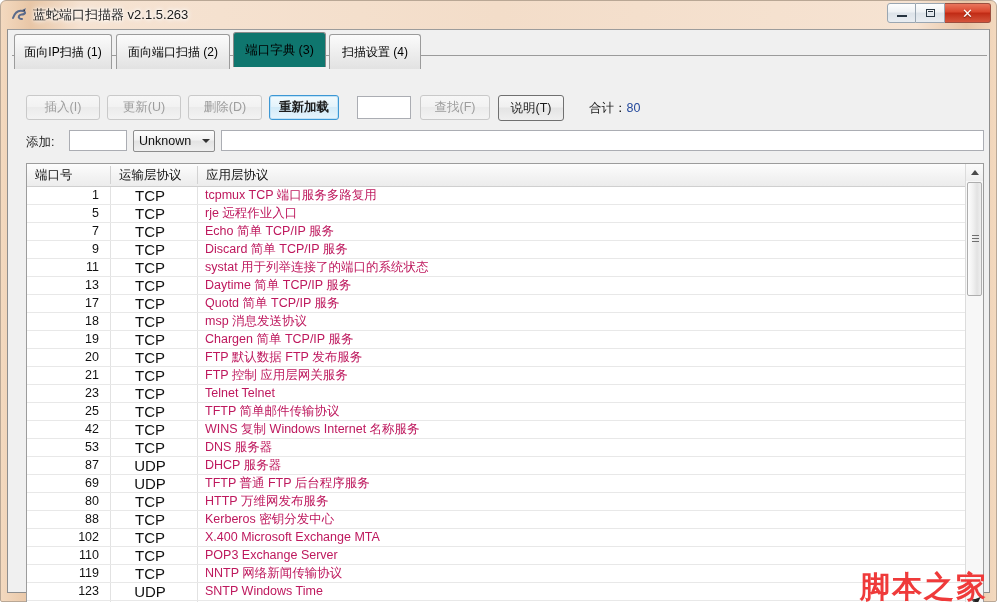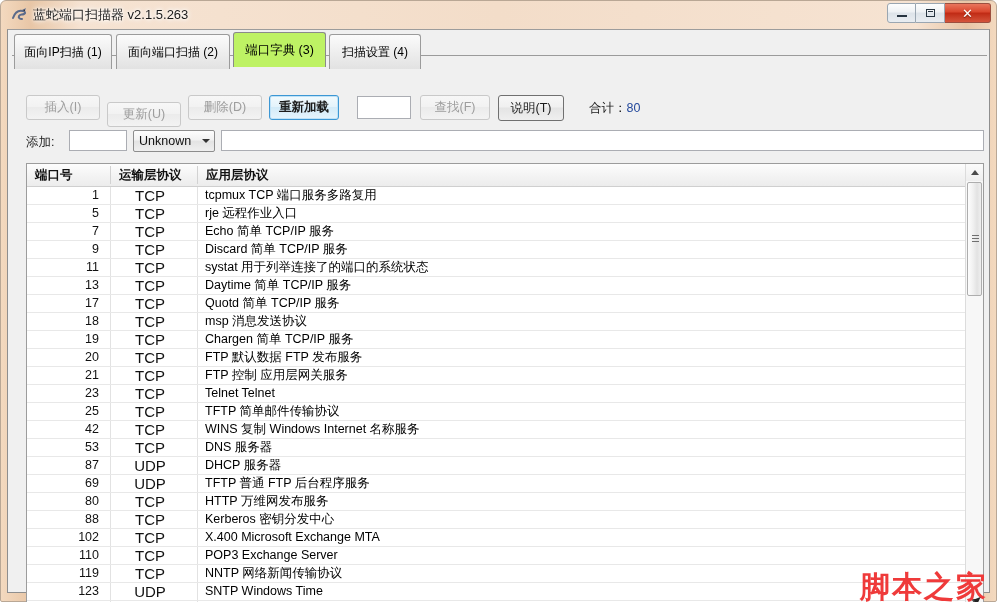--- a/index.html
+++ b/index.html
@@ -65,21 +65,21 @@
     position:absolute;top:2px;height:20px;box-sizing:border-box;
     background:linear-gradient(to bottom,#fbfbfb 0%,#ededed 55%,#e2e2e2 100%);
     border:1px solid #9b9b9b;border-bottom:none;
     border-radius:3px 3px 0 0;
     font-size:12px;color:#000;
     display:flex;align-items:center;justify-content:center;
     padding:17px 6px;white-space:nowrap;
   }
   .tab.active{
     top:0px;height:17px;
-    background:#bef264;
+    background:#0f766e;
     border-color:#8a8a8a;
     z-index:3;
     font-size:12.5px;
   }
   #tabline{
     position:absolute;left:4px;top:23px;width:975px;height:1px;background:#9b9b9b;
   }
   
   .btn{
     position:absolute;box-sizing:border-box;
@@ -125,39 +125,38 @@
   #grid{
     position:absolute;left:18px;top:133px;width:958px;height:448px;
     box-sizing:border-box;
     background:#ffffff;border:1px solid #9c9c9c;
     overflow:hidden;
   }
   #gridhead{
     position:absolute;left:0;top:0;width:958px;height:22px;
     background:linear-gradient(to bottom,#fdfdfd 0%,#f4f4f4 50%,#ececec 100%);
     border-bottom:1px solid #cfcfcf;
-    font-weight:bold;
   }
   .hcell{
     position:absolute;top:0;height:22px;line-height:22px;
     font-size:12.5px;color:#111;padding-left:8px;box-sizing:border-box;
     white-space:nowrap;
   }
   .hsep{position:absolute;top:2px;width:1px;height:18px;background:#d2d2d2;}
   #gridbody{
     position:absolute;left:0;top:23px;width:940px;height:424px;overflow:hidden;
   }
   .vline{position:absolute;top:0;width:1px;background:#e2e2e2;}
   .row{
     position:relative;height:18px;box-sizing:border-box;
     border-bottom:1px solid #e8e8e8;
   }
   .c-port{position:absolute;left:0;width:72px;text-align:right;height:18px;line-height:17px;font-size:12.5px;color:#111;}
   .c-proto{position:absolute;left:83px;width:80px;text-align:center;height:18px;line-height:17px;font-size:15px;color:#111;}
-  .c-app{position:absolute;left:178px;right:2px;height:18px;line-height:17px;font-size:12.5px;color:#000000;white-space:nowrap;overflow:hidden;}
+  .c-app{position:absolute;left:178px;right:2px;height:18px;line-height:17px;font-size:12.5px;color:#be185d;white-space:nowrap;overflow:hidden;}
   
   #vsb{
     position:absolute;right:0;top:0;width:17px;height:446px;
     background:#f7f7f7;border-left:1px solid #dcdcdc;
   }
   .sbbtn{
     position:absolute;left:0;width:17px;height:17px;
     background:linear-gradient(to bottom,#fbfbfb,#eeeeee);
     display:flex;align-items:center;justify-content:center;
   }
@@ -232,21 +231,21 @@
         <span>端口字典 (3)</span>
       </div>
       <div class="tab" style="left:321px;width:92px;">
         <span>扫描设置 (4)</span>
       </div>
     </div>
 
     <div class="btn disabled" style="left:18px;top:65px;width:74px;height:25px;">
       <span>插入(I)</span>
     </div>
-    <div class="btn disabled" style="left:99px;top:65px;width:74px;height:25px;margin-top:7px;">
+    <div class="btn disabled" style="left:99px;top:65px;width:74px;height:25px;">
       <span>更新(U)</span>
     </div>
     <div class="btn disabled" style="left:180px;top:65px;width:74px;height:25px;">
       <span>删除(D)</span>
     </div>
     <div class="btn focus" style="left:261px;top:65px;width:70px;height:25px;">
       <span>重新加载</span>
     </div>
     <input class="tfield" style="left: 349px; top: 66px; width: 54px; height: 23px;" value="">
     <div class="btn disabled" style="left:412px;top:65px;width:70px;height:25px;">

